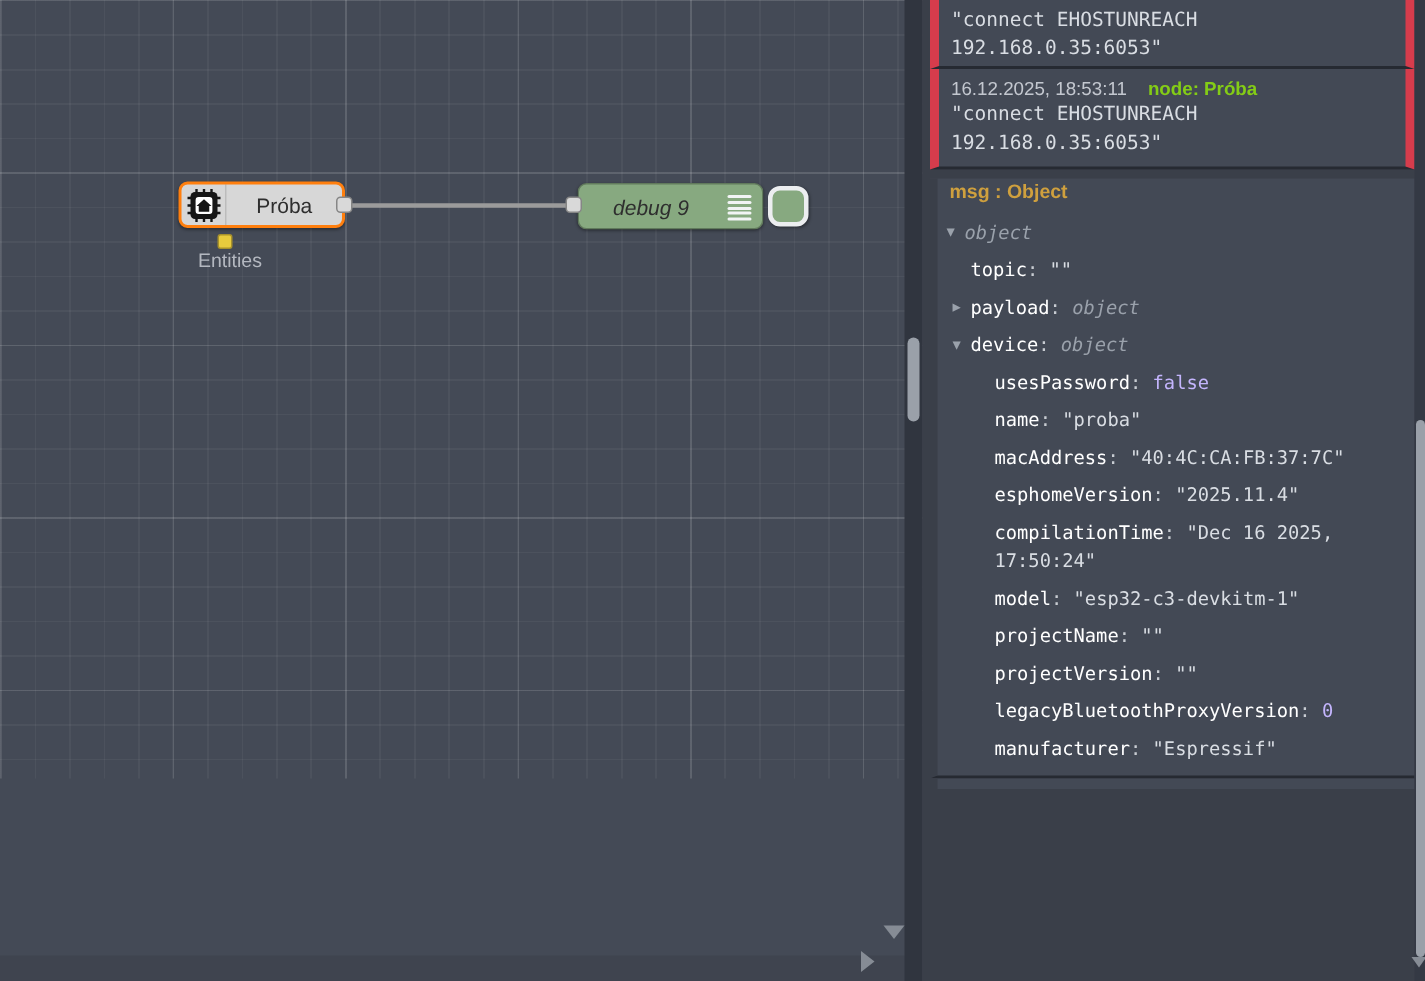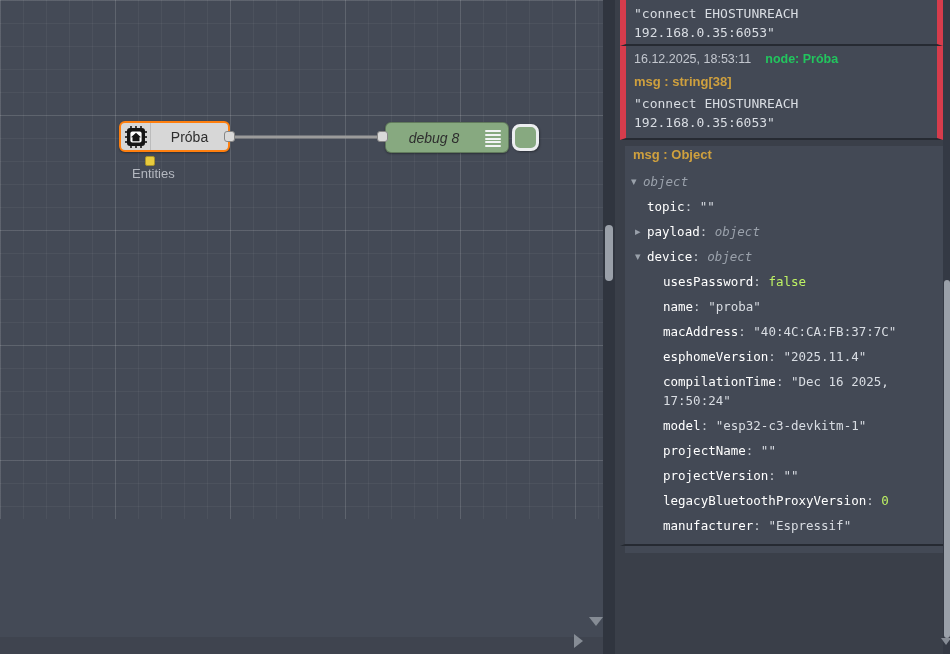--- a/index.html
+++ b/index.html
@@ -56,34 +56,34 @@
   
   .sidebar { position:absolute; left:615px; top:0; width:335px; height:654px;
     background:#3a3f49; padding-left:5px; overflow:hidden; }
   .msg-list { width:323px; }
   .msg-block { width:323px; background:#434955; border-bottom:2px solid #262a32; }
   .msg-block.err { border-left:6px solid #d63c4c; border-right:6px solid #d63c4c; }
   .msg-block.norm { border-left:5px solid #3a3f49; }
   .msg-block.partial { height:46px; overflow:hidden; padding-top:4px; }
   .msg-block.stub { height:7px; border-bottom:none; }
   .msg-meta { padding:5px 8px 0; font-size:12.5px; line-height:16px; color:#c3c7cf; }
-  .msg-meta .src { font-weight:bold; color:#22c55e; margin-left:14px;margin-top:13px; }
+  .msg-meta .src { font-weight:bold; color:#84cc16; margin-left:14px;margin-top:13px; }
   .msg-label { padding:0 8px; margin:6px 0 4px; color:#cfa03e; font-weight:bold;
     font-size:13px; line-height:17px; }
   .msg-body { font-family:"DejaVu Sans Mono", monospace; font-size:13px; line-height:19px;
     color:#d9dde3; padding:0 8px 6px; }
   .tree { font-family:"DejaVu Sans Mono", monospace; font-size:12.5px; color:#c8ccd2;
     padding:2px 6px 6px; }
   .tree-row { position:relative; line-height:19px; padding-top:3px; padding-bottom:3px; }
   .expander { position:absolute; top:3px; font-family:"DejaVu Sans", sans-serif;
     font-style:normal; font-size:11px; color:#9aa1ab; }
   .key { color:#ffffff; }
   .colon { color:#c8ccd2; }
   .v-string { color:#d9dde3; }
-  .v-kw, .v-num { color:#bef264; }
+  .v-kw, .v-num { color:#c4b5fd; }
   .v-obj { color:#9aa1ab; font-style:italic; }
   .root-obj { color:#9aa1ab; font-style:italic; }
 
   .sb-track { position:absolute; left:328px; top:0; width:7px; height:654px; background:#343944; }
   .sb-thumb { position:absolute; left:329px; top:280px; width:6px; height:358px;
     background:#9aa0a9; border-radius:3px; }
   .sb-down { position:absolute; left:326px; top:638px; width:0; height:0;
     border-left:5px solid transparent; border-right:5px solid transparent;
     border-top:7px solid #868c95; }
 </style>
@@ -122,21 +122,21 @@
       <div class="node-label">Próba</div>
     </div>
     <div class="port" style="left:224px; top:131px;"></div>
 
     <div class="node-status">
       <span class="status-dot"></span>
       <span class="status-text">Entities</span>
     </div>
 
     <div class="node node-debug">
-      <div class="node-label">debug 8</div>
+      <div class="node-label">debug 9</div>
       <div class="dbg-lines">
         <span></span>
           <span></span>
           <span></span>
           <span></span>
           <span></span>
       </div>
     </div>
     <div class="port" style="left:377px; top:131px;"></div>
     <div class="debug-toggle"></div>
@@ -151,21 +151,20 @@
   <div class="sidebar">
     <div class="msg-list">
         <div class="msg-block err partial">
           <div class="msg-body">
             <div class="body-line">"connect EHOSTUNREACH</div>
             <div class="body-line">192.168.0.35:6053"</div>
           </div>
         </div>
         <div class="msg-block err">
           <div class="msg-meta"><span class="ts">16.12.2025, 18:53:11</span><span class="src">node: Próba</span></div>
-          <div class="msg-label">msg : string[38]</div>
           <div class="msg-body">
             <div class="body-line">"connect EHOSTUNREACH</div>
             <div class="body-line">192.168.0.35:6053"</div>
           </div>
         </div>
         <div class="msg-block norm">
           <div class="msg-label">msg : Object</div>
           <div class="tree">
             <div class="tree-row" style="padding-left: 12px;"><span class="expander" style="left: 0px;">▾</span><span class="root-obj">object</span></div>
             <div class="tree-row" style="padding-left: 16px;"><span class="key">topic</span><span class="colon">: </span><span class="v-string">""</span></div>

